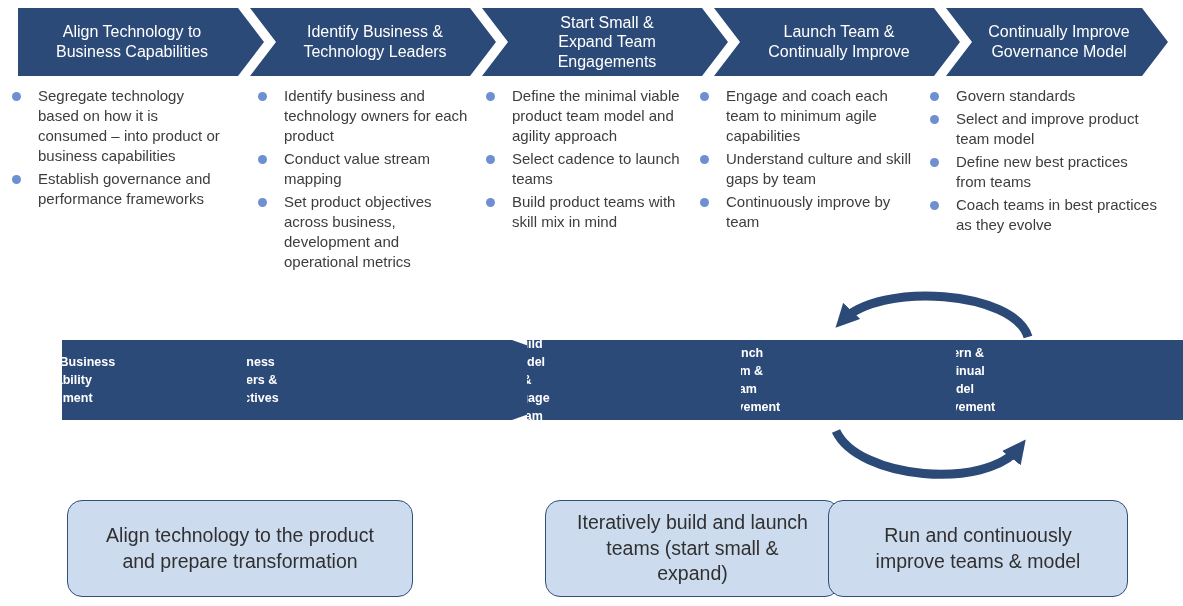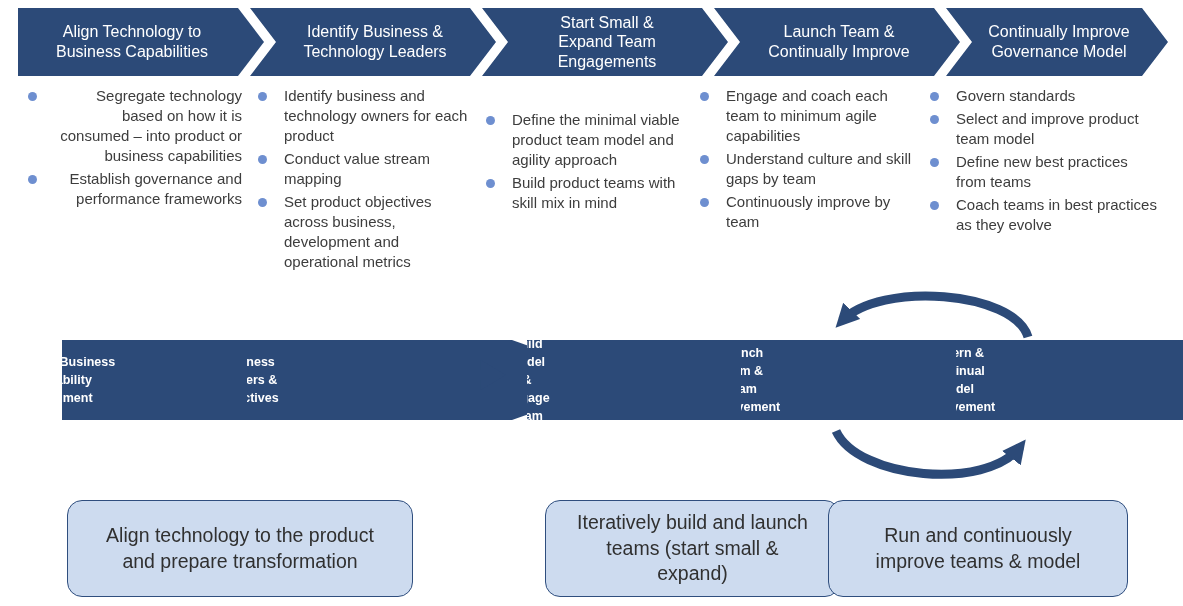--- a/index.html
+++ b/index.html
@@ -69,36 +69,37 @@
   <div class="chevron" style="left:482px;width:246px;">
     <span class="lbl3">Start Small &amp; Expand Team Engagements</span>
   </div>
   <div class="chevron" style="left:714px;width:246px;">
     <span>Launch Team &amp; Continually Improve</span>
   </div>
   <div class="chevron" style="left:946px;width:222px;">
     <span>Continually Improve Governance Model</span>
   </div>
 
-  <div class="bullets" style="left:26px;width:216px;text-align:right;">
+  <div class="bullets" style="left:10px;width:216px;">
     <ul>
       <li><span class="dot"></span><span>Segregate technology based on how it is consumed – into product or business capabilities</span></li>
       <li><span class="dot"></span><span>Establish governance and performance frameworks</span></li>
     </ul>
   </div>
   <div class="bullets" style="left:256px;width:218px;">
     <ul>
       <li><span class="dot"></span><span>Identify business and technology owners for each product</span></li>
       <li><span class="dot"></span><span>Conduct value stream mapping</span></li>
       <li><span class="dot"></span><span>Set product objectives across business, development and operational metrics</span></li>
     </ul>
   </div>
-  <div class="bullets" style="left:484px;width:210px;margin-top:24px;">
+  <div class="bullets" style="left:484px;width:210px;">
     <ul>
       <li><span class="dot"></span><span>Define the minimal viable product team model and agility approach</span></li>
+      <li><span class="dot"></span><span>Select cadence to launch teams</span></li>
       <li><span class="dot"></span><span>Build product teams with skill mix in mind</span></li>
     </ul>
   </div>
   <div class="bullets" style="left:698px;width:222px;">
     <ul>
       <li><span class="dot"></span><span>Engage and coach each team to minimum agile capabilities</span></li>
       <li><span class="dot"></span><span>Understand culture and skill gaps by team</span></li>
       <li><span class="dot"></span><span>Continuously improve by team</span></li>
     </ul>
   </div>

